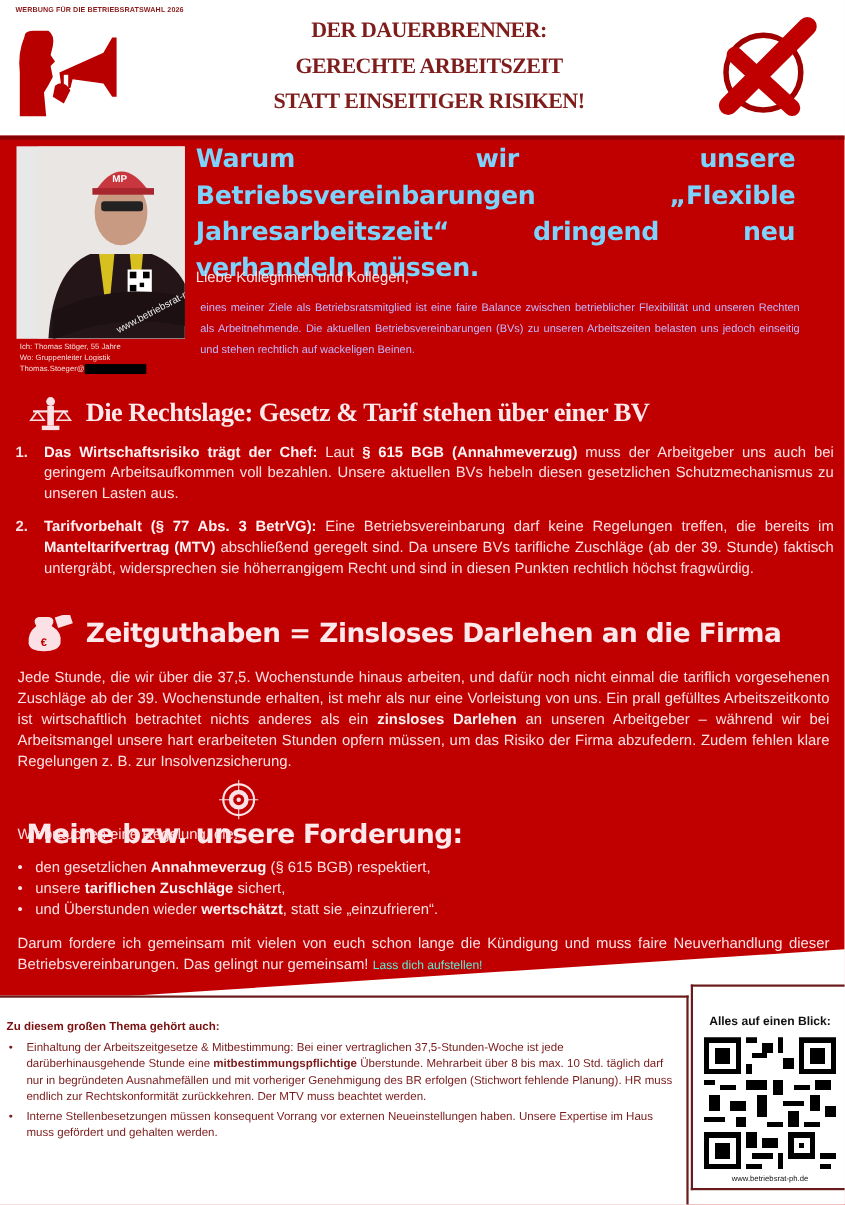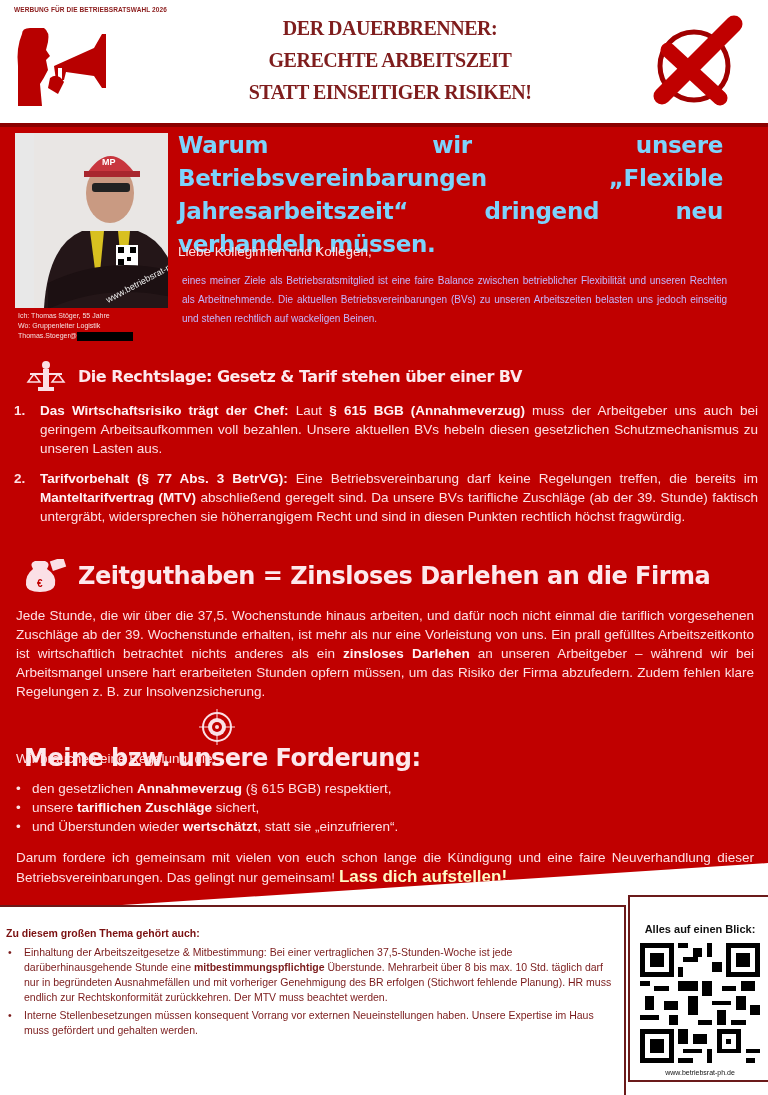--- a/index.html
+++ b/index.html
@@ -20,37 +20,37 @@
   .photo { position: absolute; left: 15px; top: 10px; width: 153px; height: 175px; background: #e8e8e8; overflow: hidden; padding-left: 19px; }
   .photo-caption { position: absolute; left: 18px; top: 188px; font-size: 7px; line-height: 10px; color: #f5dede; }
   .redacted { display: inline-block; background: #000; width: 56px; height: 9px; vertical-align: middle; }
 
   .intro-heading { position: absolute; left: 178px; top: 6px; width: 545px; font-family: "DejaVu Sans", sans-serif; font-weight: bold; font-size: 23px; line-height: 33px; color: #7dd3fc; text-align: justify; letter-spacing: -0.3px; }
   .intro-greeting { position: absolute; left: 178px; top: 121px; font-size: 13.5px; color: #fde0e4; }
   .intro-text { position: absolute; left: 182px; top: 148px; width: 545px; font-size: 10px; line-height: 19px; color: #c4b5fd; text-align: justify; }
 
   .section-heading { position: absolute; display: flex; align-items: center; font-family: "DejaVu Sans", sans-serif; font-weight: bold; color: #fde8ec; letter-spacing: -0.5px; }
   .section-heading .icon { width: 44px; height: 34px; margin-right: 10px; display: flex; align-items: center; justify-content: center; }
-  .sec1 { left: 24px; top: 236px; font-size: 16px; }
+  .sec1 { left: 24px; top: 236px; font-size: 24px; font-family: Liberation Serif, serif; }
   .sec2 { left: 24px; top: 436px; font-size: 24px; }
   .sec3 { left: 24px; top: 587px; font-size: 24px; flex-direction: column; }
 
   .numlist { position: absolute; left: 14px; top: 278px; width: 744px; list-style: none; font-size: 13.5px; line-height: 19px; color: #fde0e4; }
   .numlist li { position: relative; padding-left: 26px; text-align: justify; margin-bottom: 11px; }
   .numlist li .num { position: absolute; left: 0; top: 0; font-weight: bold; }
   .bold { font-weight: bold; color: #fff2f4; }
 
   .para { position: absolute; left: 16px; width: 738px; font-size: 13.5px; line-height: 19px; color: #fde0e4; text-align: justify; }
   .para-zins { top: 483px; }
   .para-need { top: 626px; }
   .bullets { position: absolute; left: 16px; top: 656px; list-style: none; font-size: 13.5px; line-height: 19px; color: #fde0e4; }
   .bullets li { padding-left: 16px; position: relative; }
   .bullets li::before { content: "•"; position: absolute; left: 0; }
   .para-final { top: 725px; }
-  .cta { font-weight: bold; font-size: 17px; color: #fef9c3; margin-left: 4px; }
+  .cta { font-weight: normal; font-size: 11px; color: #5eead4; margin-left: 4px; }
 
   .bottom-left { position: absolute; left: 0; top: 905px; width: 626px; height: 215px; border: 2px solid #6b1a1a; border-left: none; background:#fff; }
   .bottom-right { position: absolute; left: 628px; top: 895px; width: 140px; height: 187px; border: 2px solid #6b1a1a; border-right: none; background: #fff; }
   .b-title { position: absolute; left: 6px; top: 20px; font-size: 10.5px; font-weight: bold; color: #7a1010; }
   .b-list { position: absolute; left: 6px; top: 38px; width: 612px; list-style: none; font-size: 10.5px; line-height: 15px; color: #7a1a1a; }
   .b-list li { position: relative; padding-left: 18px; margin-bottom: 3px; }
   .b-list li::before { content: "•"; position: absolute; left: 2px; }
   .redacted-wide { display: inline-block; background: #000; width: 148px; height: 12px; vertical-align: middle; margin: 0 4px; }
   .qr-title { position: absolute; left: 0; width: 140px; top: 26px; text-align: center; font-size: 11px; font-weight: bold; color: #111; }
   .qr { position: absolute; left: 10px; top: 46px; width: 120px; height: 120px; }
@@ -160,21 +160,21 @@
       </svg>
     </span>
     <span>Meine bzw. unsere Forderung:</span>
   </div>
   <div class="para para-need">Wir brauchen eine Regelung, die:</div>
   <ul class="bullets">
     <li><span>den gesetzlichen </span><span class="bold">Annahmeverzug</span><span> (§ 615 BGB) respektiert,</span></li>
     <li><span>unsere </span><span class="bold">tariflichen Zuschläge</span><span> sichert,</span></li>
     <li><span>und Überstunden wieder </span><span class="bold">wertschätzt</span><span>, statt sie „einzufrieren“.</span></li>
   </ul>
-  <div class="para para-final"><span>Darum fordere ich gemeinsam mit vielen von euch schon lange die Kündigung und eine faire Neuverhandlung dieser Betriebsvereinbarungen.  Das gelingt nur gemeinsam!</span><span class="cta">Lass dich aufstellen!</span></div>
+  <div class="para para-final"><span>Darum fordere ich gemeinsam mit vielen von euch schon lange die Kündigung und muss faire Neuverhandlung dieser Betriebsvereinbarungen.  Das gelingt nur gemeinsam!</span><span class="cta">Lass dich aufstellen!</span></div>
 </div>
 
 <div class="bottom-left">
   <div class="b-title">Zu diesem großen Thema gehört auch:</div>
   <ul class="b-list">
     <li><span>Einhaltung der Arbeitszeitgesetze &amp; Mitbestimmung: Bei einer vertraglichen 37,5-Stunden-Woche ist jede darüberhinausgehende Stunde eine </span><b>mitbestimmungspflichtige</b><span> Überstunde. Mehrarbeit über 8 bis max. 10 Std. täglich darf nur in begründeten Ausnahmefällen und mit vorheriger Genehmigung des BR erfolgen (Stichwort fehlende Planung). HR muss endlich zur Rechtskonformität zurückkehren. Der MTV muss beachtet werden.</span></li>
     <li><span>Interne Stellenbesetzungen müssen konsequent Vorrang vor externen Neueinstellungen haben. Unsere Expertise im Haus muss gefördert und gehalten werden.</span></li>
   </ul>
 </div>
 

